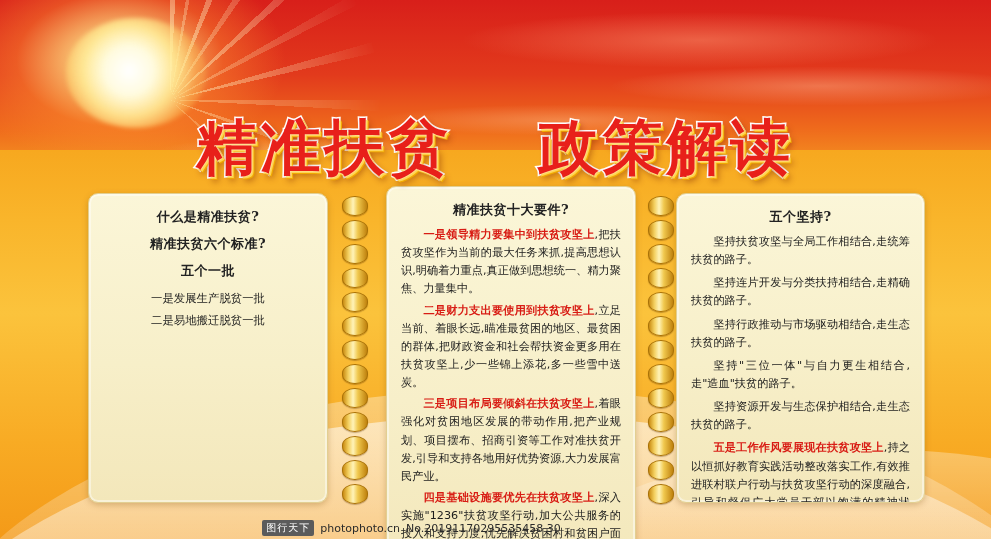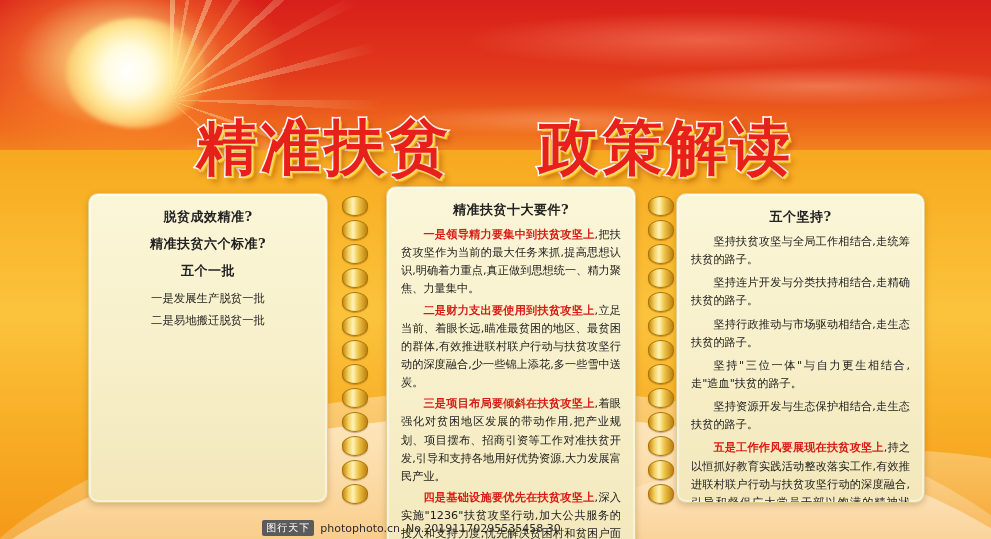--- a/index.html
+++ b/index.html
@@ -252,38 +252,38 @@
       <div class="seg"></div>
       <div class="seg"></div>
     <div class="seg"></div>
       <div class="seg"></div>
       <div class="seg"></div>
       <div class="seg"></div>
     <div class="seg"></div>
   </div>
 
   <div class="panel" id="panel-left">
-    <div class="p-head">脱贫成效精准?</div>
+    <div class="p-head">什么是精准扶贫?</div>
     <div class="p-head tight">精准扶贫六个标准?</div>
     <div class="p-head tight">五个一批</div>
     <div class="lines">
       <div>一是发展生产脱贫一批</div>
       <div>二是易地搬迁脱贫一批</div>
 
     </div>
   </div>
 
   <div class="panel" id="panel-center">
     <div class="p-head">精准扶贫十大要件?</div>
     <div class="p-body">
       <p class="indent">
         <span class="kw">一是领导精力要集中到扶贫攻坚上</span><span>,把扶贫攻坚作为当前的最大任务来抓,提高思想认识,明确着力重点,真正做到思想统一、精力聚焦、力量集中。</span>
       </p>
       <p class="indent">
-        <span class="kw">二是财力支出要使用到扶贫攻坚上</span><span>,立足当前、着眼长远,瞄准最贫困的地区、最贫困的群体,有效推进联村联户行动与扶贫攻坚行动的深度融合,少一些锦上添花,多一些雪中送炭。</span>
+        <span class="kw">二是财力支出要使用到扶贫攻坚上</span><span>,立足当前、着眼长远,瞄准最贫困的地区、最贫困的群体,把财政资金和社会帮扶资金更多用在扶贫攻坚上,少一些锦上添花,多一些雪中送炭。</span>
       </p>
       <p class="indent">
         <span class="kw">三是项目布局要倾斜在扶贫攻坚上</span><span>,着眼强化对贫困地区发展的带动作用,把产业规划、项目摆布、招商引资等工作对准扶贫开发,引导和支持各地用好优势资源,大力发展富民产业。</span>
       </p>
       <p class="indent">
         <span class="kw">四是基础设施要优先在扶贫攻坚上</span><span>,深入实施"1236"扶贫攻坚行动,加大公共服务的投入和支持力度,优先解决贫困村和贫困户面临的水、电、路、房等问题。</span>
       </p>
     </div>
   </div>
 

